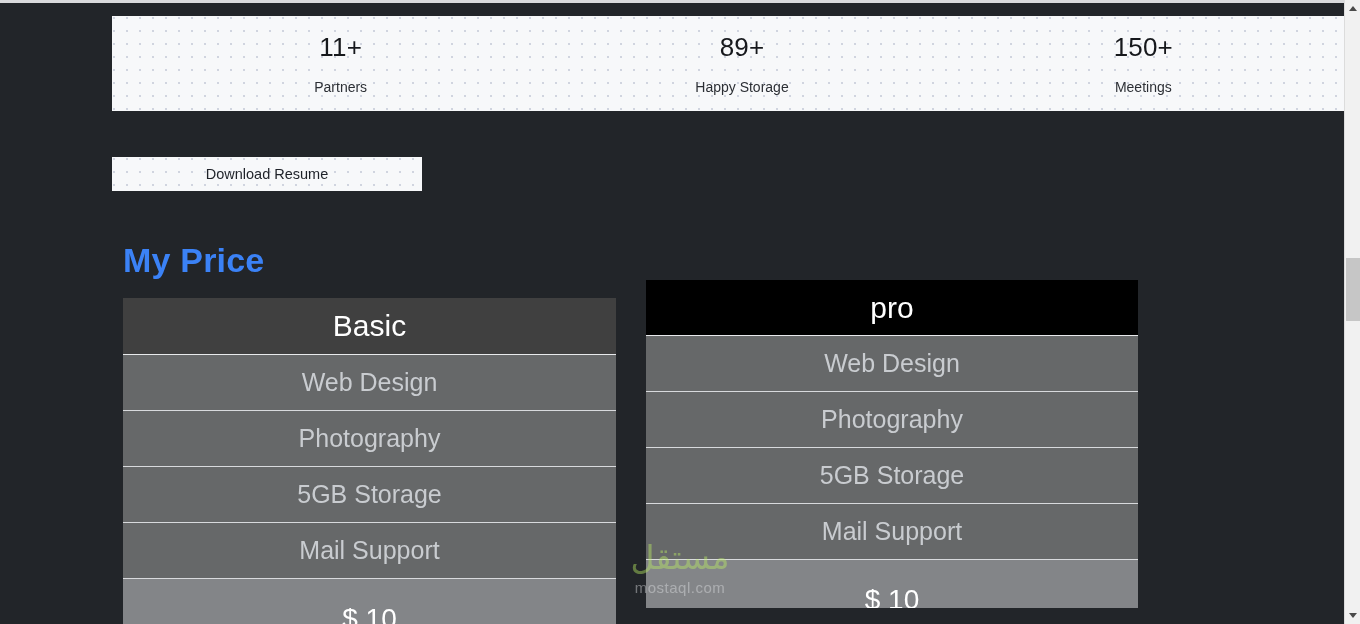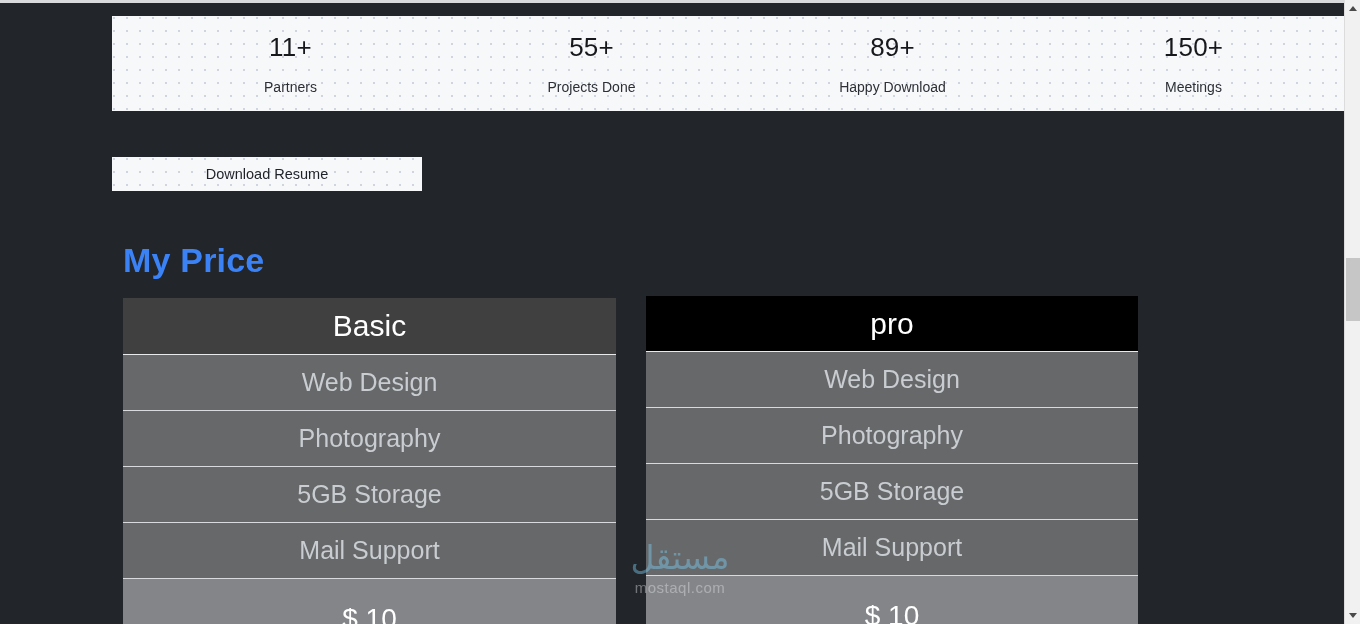--- a/index.html
+++ b/index.html
@@ -83,21 +83,21 @@
     letter-spacing:0.2px;
     line-height:1.2;
   }
 
   
   .card {
     position:absolute;
     overflow:hidden;
   }
   .card-basic { left:123px; top:298px; width:493px; height:326px; }
-  .card-pro   { left:646px; top:296px; width:492px; height:328px; }
+  .card-pro   { left:646px; top:280px; width:492px; height:328px; }
 
   .card-head {
     height:57px;
     display:flex; align-items:center; justify-content:center;
     font-size:30px;
     font-weight:400;
     color:#ffffff;
     border-bottom:1.5px solid #e8eaec;
   }
   .card-basic .card-head { background:#404040; }
@@ -131,21 +131,21 @@
     position:absolute;
     left:588px; top:541px;
     width:184px; height:62px;
     display:flex; flex-direction:column;
     align-items:center; justify-content:flex-start;
     pointer-events:none;
     opacity:0.42;
   }
   .wm-ar {
     font-size:33px;
-    color:#7dd3fc;
+    color:#bef264;
     line-height:1;
     direction:rtl;
     font-family:"DejaVu Sans", sans-serif;
     letter-spacing:0.5px;
   }
   .wm-en {
     margin-top:6px;
     font-size:15px;
     color:#e4e6e8;
     line-height:1;
@@ -189,26 +189,22 @@
 <div id="page">
 
   <div class="top-edge"></div>
 
   <div class="stats-bar dotted">
     <div class="stat">
       <div class="stat-value">11+</div>
       <div class="stat-label">Partners</div>
     </div>
     <div class="stat">
-      <div class="stat-value">55+</div>
-      <div class="stat-label">Projects Done</div>
-    </div>
-    <div class="stat">
       <div class="stat-value">89+</div>
-      <div class="stat-label">Happy Download</div>
+      <div class="stat-label">Happy Storage</div>
     </div>
     <div class="stat">
       <div class="stat-value">150+</div>
       <div class="stat-label">Meetings</div>
     </div>
   </div>
 
   <button class="resume-btn dotted">Download Resume</button>
 
   <h2 class="section-title">My Price</h2>

